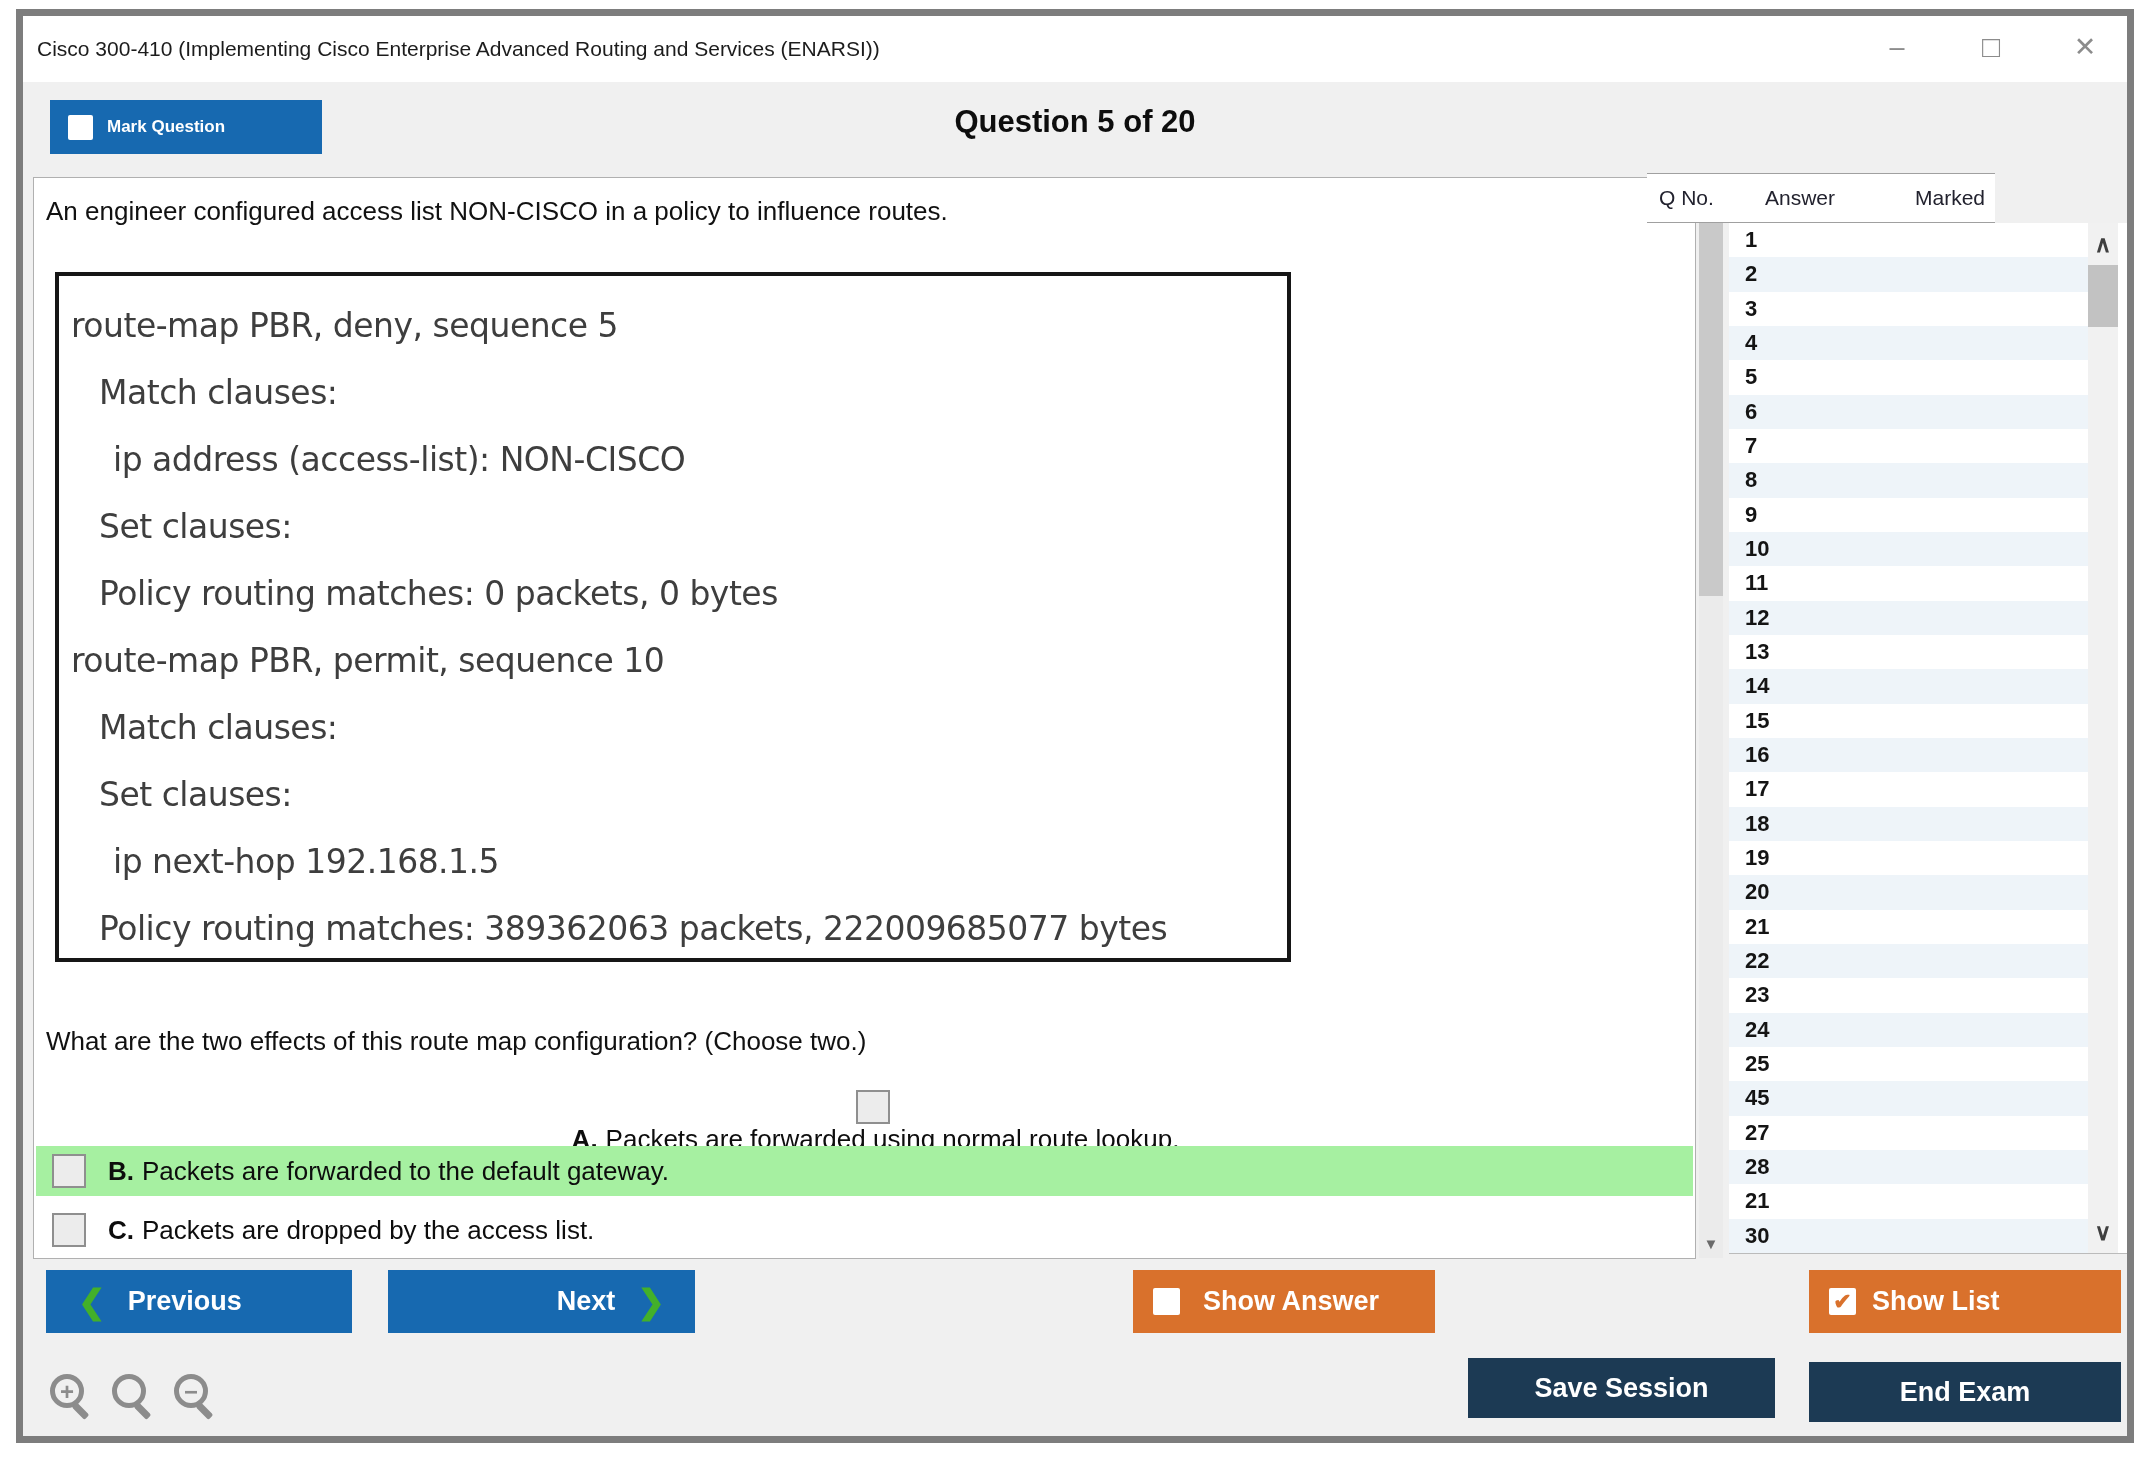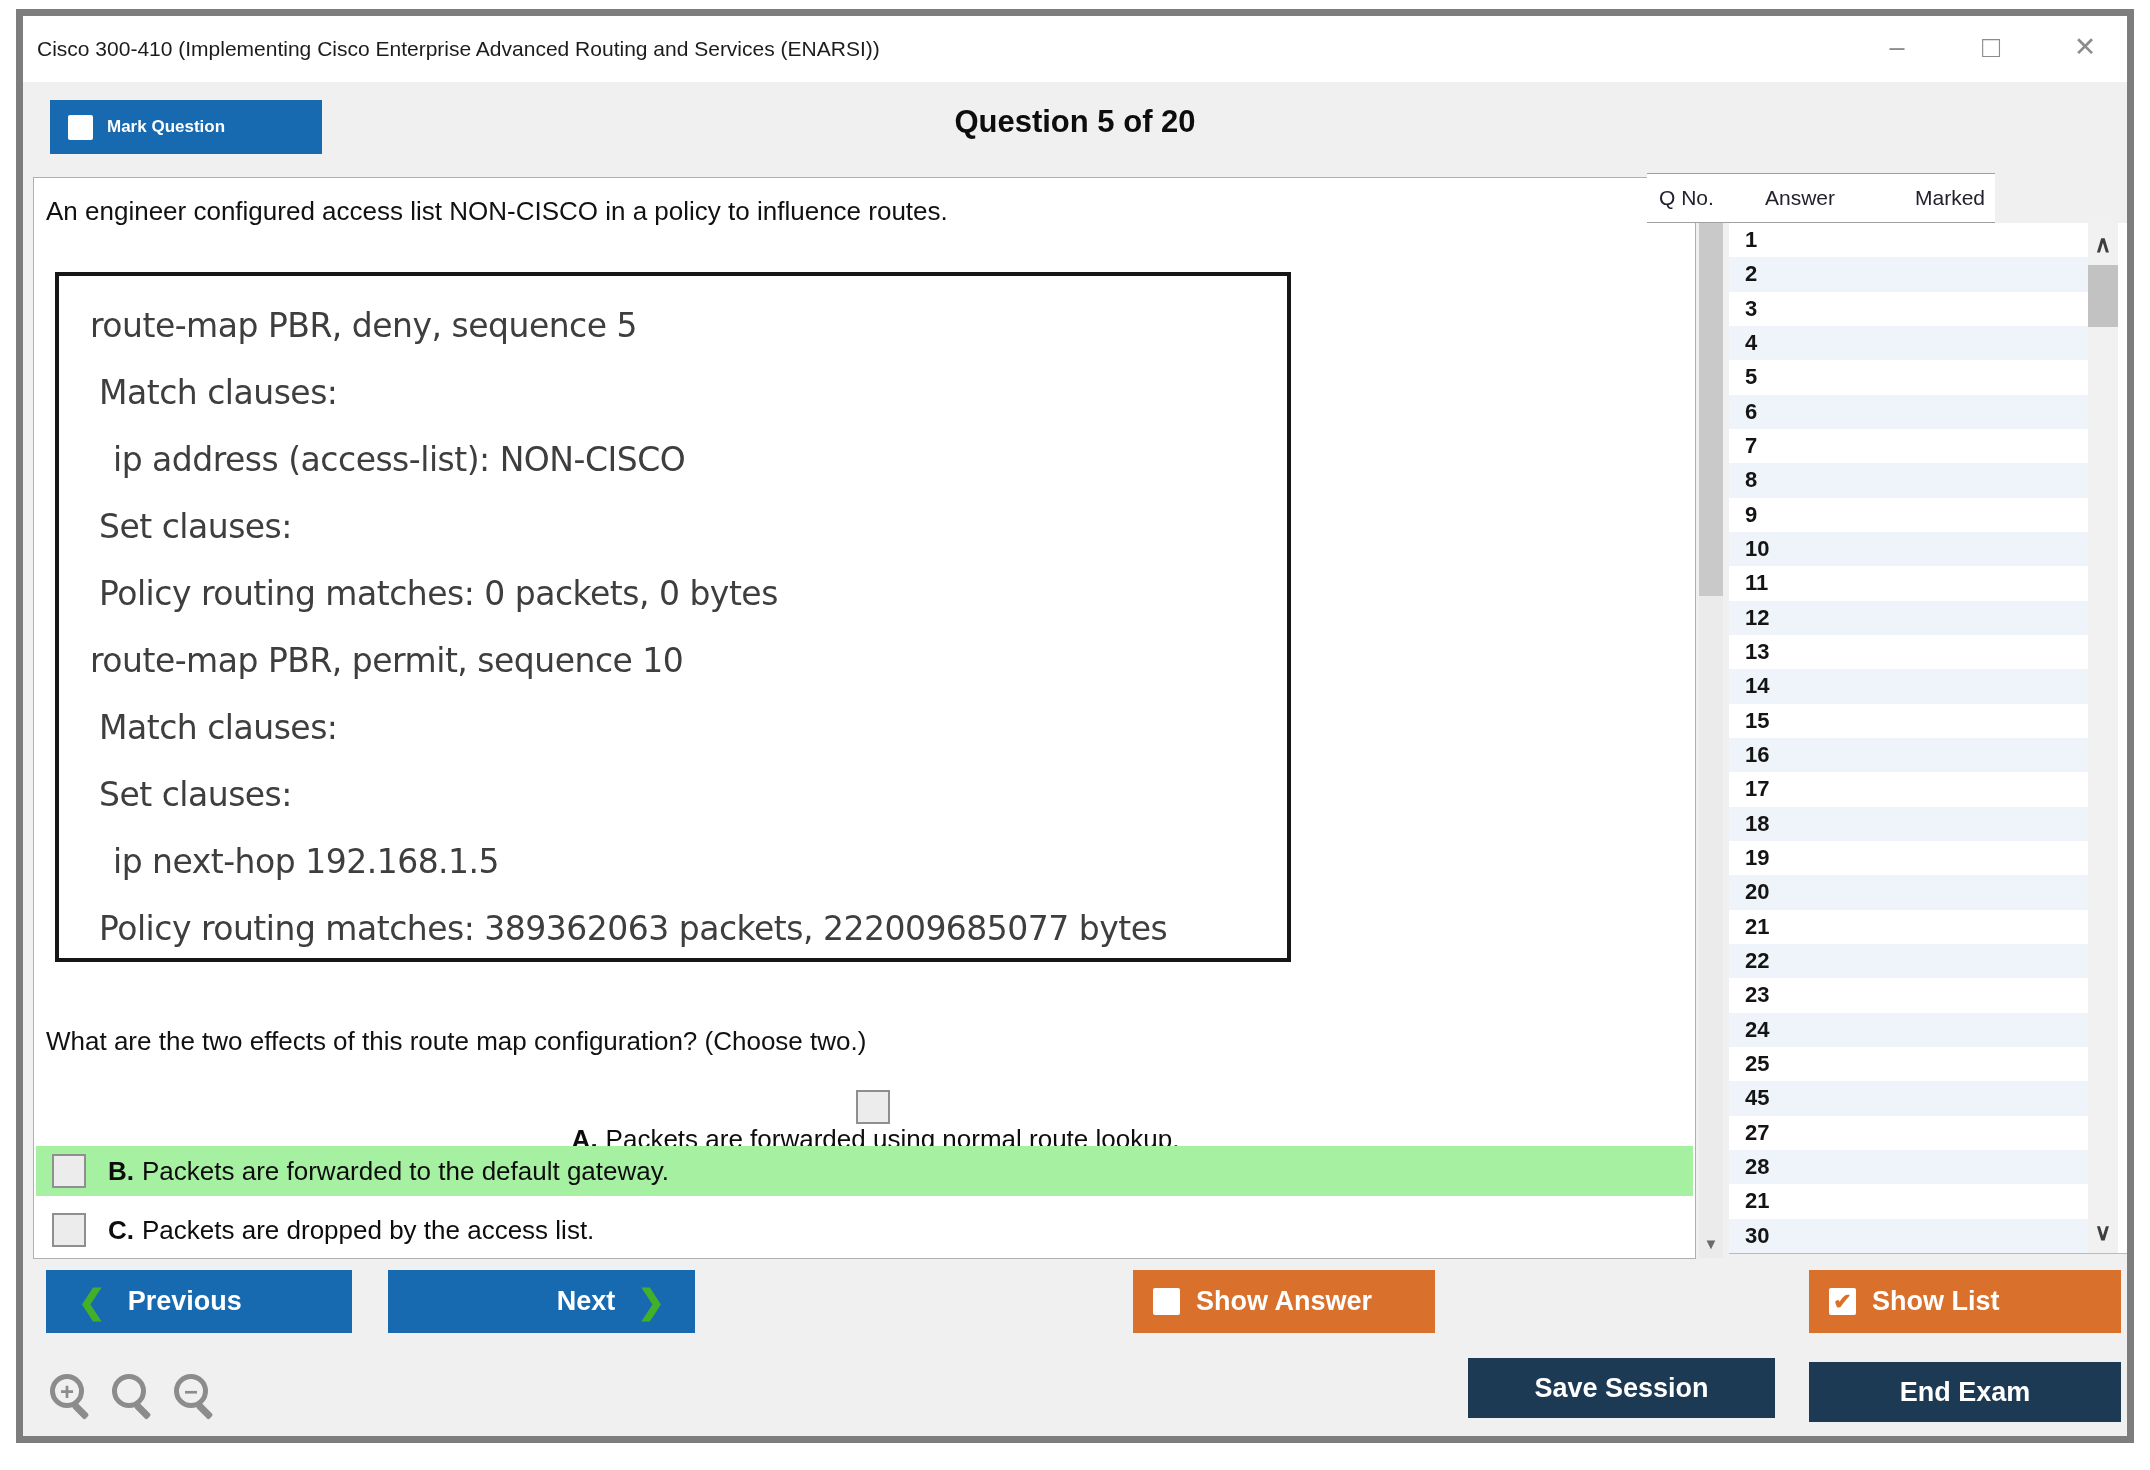--- a/index.html
+++ b/index.html
@@ -35,21 +35,21 @@
   .intro{position:absolute;left:12px;top:18px;font-size:26px;color:#111111;}
   .codebox{
     position:absolute;left:21px;top:94px;width:1236px;height:690px;
     border:4px solid #161616;box-sizing:border-box;background:#ffffff;
   }
   .codeline{
     height:67px;line-height:67px;font-family:"DejaVu Sans",sans-serif;
     font-size:33px;color:#3e3e3e;letter-spacing:-0.5px;white-space:nowrap;
   }
   .codebox .pad{height:16px;}
-  .ind1{padding-left:31px;}
+  .ind1{padding-left:12px;}
   .ind2{padding-left:40px;}
   .ind3{padding-left:54px;}
   .prompt{position:absolute;left:12px;top:848px;font-size:26px;color:#111111;}
   .opt-row{
     position:absolute;left:2px;width:1657px;height:48px;
     display:flex;align-items:center;cursor:pointer;
   }
   .opt-a{top:912px;flex-direction:column;}
   .opt-b{top:968px;height:50px;background:#a6f0a1;}
   .opt-c{top:1028px;}
@@ -88,21 +88,21 @@
   .btn .t{color:#ffffff;font-weight:bold;font-size:27px;}
   .blue{background:#1769b0;}
   .orange{background:#d9712c;}
   .navy{background:#1c3a54;}
   .prev-btn{left:23px;top:1254px;width:306px;}
   .prev-btn .chev{color:#43b02a;font-size:33px;font-weight:bold;margin:0 22px 0 32px;}
   .next-btn{left:365px;top:1254px;width:307px;justify-content:flex-end;}
   .next-btn .chev{color:#43b02a;font-size:33px;font-weight:bold;margin:0 30px 0 22px;}
   .showans-btn{left:1110px;top:1254px;width:302px;}
   .showans-btn .cb{width:27px;height:27px;background:#ffffff;margin-left:20px;border-radius:2px;}
-  .showans-btn .t{margin-left:16px;}
+  .showans-btn .t{margin-left:23px;}
   .review-btn{left:1445px;top:1254px;width:307px;}
   .review-btn .t{margin-left:24px;}
   .review-btn .tri{position:absolute;right:32px;top:26px;width:0;height:0;border-left:12px solid transparent;border-right:12px solid transparent;border-bottom:14px solid #8a8a8a;}
   .showlist-btn{left:1786px;top:1254px;width:312px;}
   .showlist-btn .cb{width:27px;height:27px;background:#ffffff;margin-left:20px;border-radius:2px;text-align:center;line-height:27px;font-size:22px;font-weight:bold;color:#d9712c;}
   .showlist-btn .t{margin-left:16px;}
   .save-btn{left:1445px;top:1342px;width:307px;height:60px;justify-content:center;}
   .end-btn{left:1786px;top:1346px;width:312px;height:60px;justify-content:center;}
   
   .mags{position:absolute;left:27px;top:1358px;display:flex;gap:16px;}

